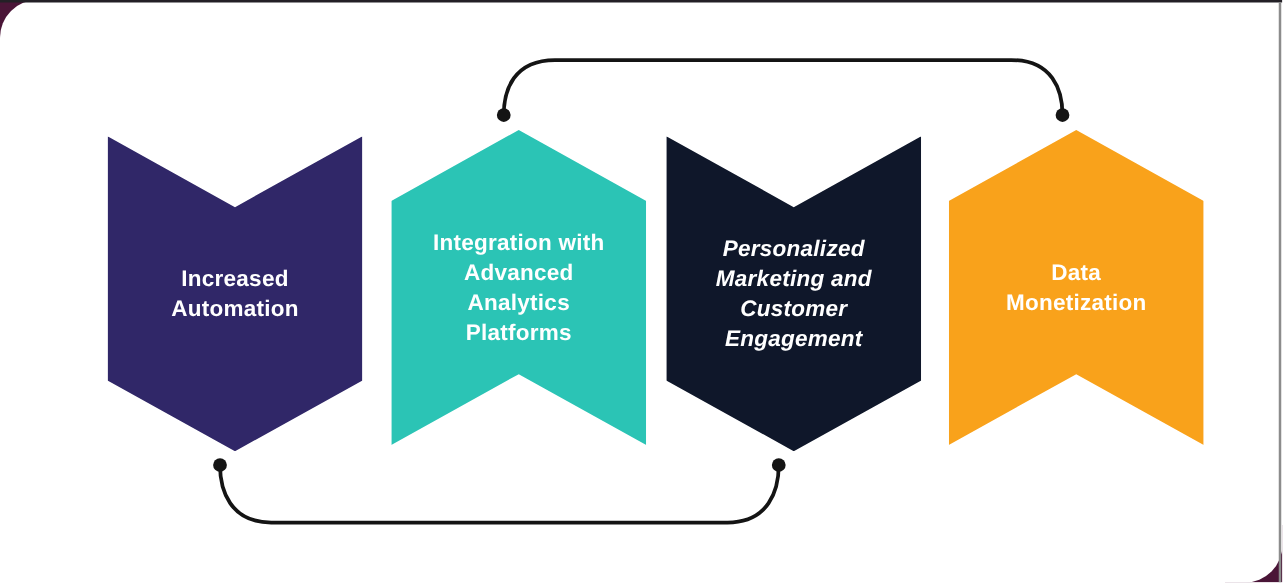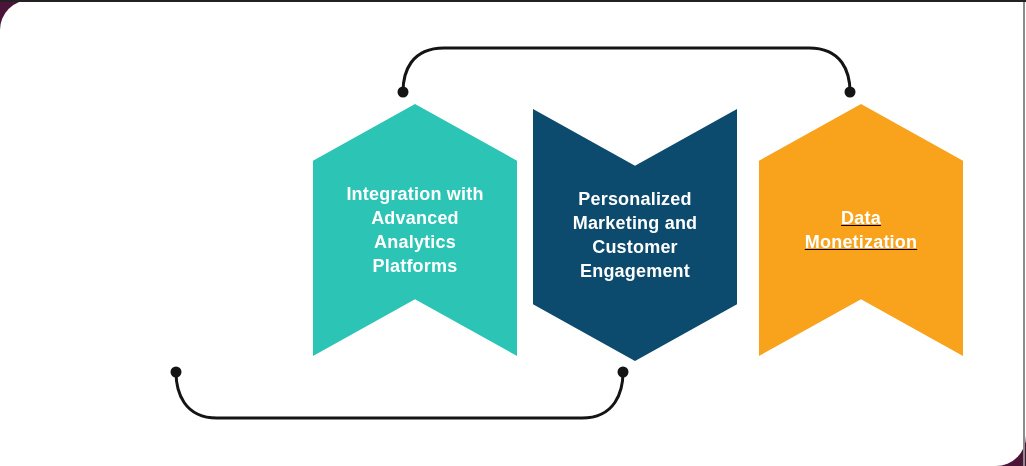--- a/index.html
+++ b/index.html
@@ -31,21 +31,21 @@
     position:absolute;
     width:204px;height:252px;
     display:flex;align-items:center;justify-content:center;
     z-index:4;
   }
   .banner.down{clip-path:polygon(0% 0%,50% 22.5%,100% 0%,100% 77.5%,50% 100%,0% 77.5%);}
   .banner.up{clip-path:polygon(0% 22.5%,50% 0%,100% 22.5%,100% 100%,50% 77.5%,0% 100%);}
   .banner-1{left:86px;top:109px;}
   .banner-2{left:313px;top:104px;}
   .banner-3{left:533px;top:109px;}
-  .banner-4{left:759px;top:104px;text-decoration:underline;}
+  .banner-4{left:759px;top:104px;}
 
   .banner-label{
     width:156px;
     text-align:center;
     color:#ffffff;
     font-size:18px;
     line-height:24px;
     font-weight:700;
     letter-spacing:0.2px;
   }
@@ -62,26 +62,29 @@
 
     <svg class="connectors" viewBox="0 0 1026 466" xmlns="http://www.w3.org/2000/svg">
       <path d="M403,92 C403,72 411,48 444,48 L809,48 C842,48 850,72 850,92" fill="none" stroke-width="3" stroke-linecap="round" stroke="#141414"></path>
       <path d="M176,372 C176,392 184,418 217,418 L582,418 C615,418 623,392 623,372" fill="none" stroke-width="3" stroke-linecap="round" stroke="#141414"></path>
       <circle cx="403" cy="92" r="5.5" fill="#141414"></circle>
       <circle cx="850" cy="92" r="5.5" fill="#141414"></circle>
       <circle cx="176" cy="372" r="5.5" fill="#141414"></circle>
       <circle cx="623" cy="372" r="5.5" fill="#141414"></circle>
     </svg>
 
+    <div class="banner down banner-1" style="background: rgb(48, 39, 104);">
+      <div class="banner-label" style="color: rgb(255, 255, 255);">Increased Automation</div>
+    </div>
 
     <div class="banner up banner-2" style="background: rgb(43, 196, 181);">
       <div class="banner-label" style="color: rgb(255, 255, 255);">Integration with Advanced Analytics Platforms</div>
     </div>
 
-    <div class="banner down banner-3" style="background: #0c4a6e;">
+    <div class="banner down banner-3" style="background: #0f172a; font-style: italic;">
       <div class="banner-label" style="color: rgb(255, 255, 255);">Personalized Marketing and Customer Engagement</div>
     </div>
 
     <div class="banner up banner-4" style="background: rgb(249, 162, 27);">
       <div class="banner-label" style="color: rgb(255, 255, 255);">Data Monetization</div>
     </div>
 
   </div>
 
   <div class="top-strip" style="background: rgb(35, 32, 38);"></div>

